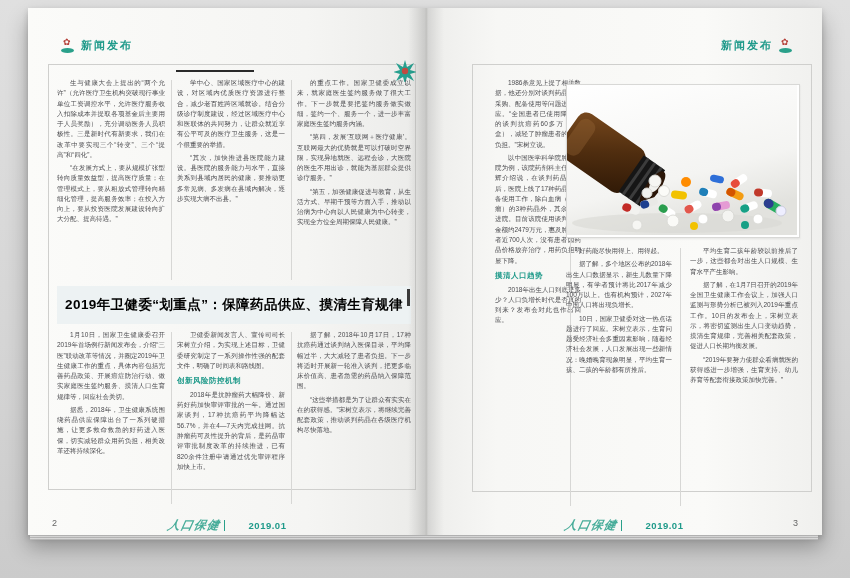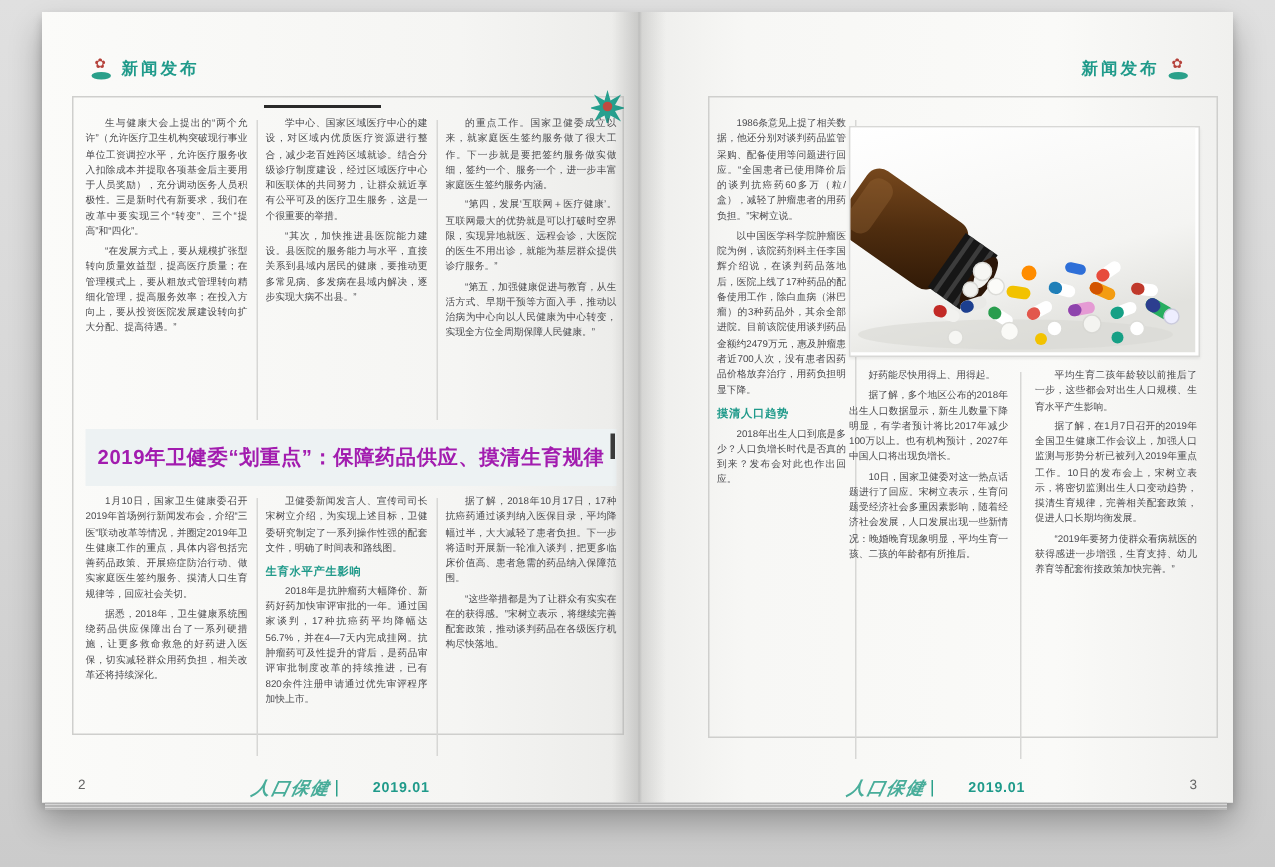--- a/index.html
+++ b/index.html
@@ -20,21 +20,21 @@
   .logo{position:relative;width:16px;height:14px;display:inline-block;}
   .logo .flower{position:absolute;left:3px;top:-2px;font-size:9px;color:#b5413a;}
   .logo .dish{position:absolute;left:1px;bottom:0;width:13px;height:5px;background:#2aa08a;border-radius:50%;}
   .frame{position:absolute;border:1px solid #cfcfcd;}
   .col{position:absolute;font-size:6.5px;line-height:1.58;text-align:justify;color:#4a4a4e;overflow:hidden;}
   .para{margin:0 0 3px 0;text-indent:2em;}
   .subhead{color:#1f9a8a;font-weight:bold;font-size:7.5px;margin:4px 0 3px 0;letter-spacing:.5px;}
   .vrule{position:absolute;width:1px;background:#d7d7d5;}
   .headline-panel{position:absolute;left:29px;top:278px;width:354px;height:38px;
     background:#edf2f3;display:flex;align-items:center;justify-content:center;}
-  .headline{color:#a21caf;font-weight:bold;font-size:13.5px;letter-spacing:.4px;white-space:nowrap;}
+  .headline{color:#000000;font-weight:bold;font-size:13.5px;letter-spacing:.4px;white-space:nowrap;}
   .h-tick{position:absolute;left:379px;top:281px;width:3px;height:17px;background:#3a3a3a;}
   .black-bar{position:absolute;left:148px;top:62px;width:78px;height:2px;background:#2a2a2a;}
   .star{position:absolute;left:366px;top:52px;}
   .photo{position:absolute;left:538px;top:76px;width:232px;height:152px;background:#fff;
     border:1px solid #d8d8d6;box-shadow:0 1px 2px rgba(0,0,0,.08);}
   .footer{position:absolute;top:508px;height:18px;display:flex;align-items:center;justify-content:center;gap:4px;}
   .brand{font-family:"DejaVu Serif","Liberation Serif",serif;font-style:italic;font-weight:bold;
     color:#2aa08a;font-size:12px;transform:skewX(-12deg);letter-spacing:1px;opacity:.85;}
   .fdiv{width:1px;height:11px;background:#2aa08a;}
   .issue{color:#1f9a8a;font-weight:bold;font-size:9.5px;letter-spacing:.5px;margin-left:20px;}
@@ -88,21 +88,21 @@
 
       <div class="col" style="left:29px;top:322px;width:108px;height:178px;">
           <p class="para">1月10日，国家卫生健康委召开2019年首场例行新闻发布会，介绍“三医”联动改革等情况，并圈定2019年卫生健康工作的重点，具体内容包括完善药品政策、开展癌症防治行动、做实家庭医生签约服务、摸清人口生育规律等，回应社会关切。</p>
           <p class="para">据悉，2018年，卫生健康系统围绕药品供应保障出台了一系列硬措施，让更多救命救急的好药进入医保，切实减轻群众用药负担，相关改革还将持续深化。</p>
         </div>
       <div class="vrule" style="left:143px;top:324px;height:172px;"></div>
       <div class="col" style="left:149px;top:322px;width:108px;height:178px;">
         <div>
             <p class="para">卫健委新闻发言人、宣传司司长宋树立介绍，为实现上述目标，卫健委研究制定了一系列操作性强的配套文件，明确了时间表和路线图。</p>
           </div>
-        <div class="subhead">生育水平产生影响</div>
+        <div class="subhead">创新风险防控机制</div>
         <div>
             <p class="para">2018年是抗肿瘤药大幅降价、新药好药加快审评审批的一年。通过国家谈判，17种抗癌药平均降幅达56.7%，并在4—7天内完成挂网。抗肿瘤药可及性提升的背后，是药品审评审批制度改革的持续推进，已有820余件注册申请通过优先审评程序加快上市。</p>
           </div>
       </div>
       <div class="vrule" style="left:263px;top:324px;height:172px;"></div>
       <div class="col" style="left:269px;top:322px;width:114px;height:178px;">
           <p class="para">据了解，2018年10月17日，17种抗癌药通过谈判纳入医保目录，平均降幅过半，大大减轻了患者负担。下一步将适时开展新一轮准入谈判，把更多临床价值高、患者急需的药品纳入保障范围。</p>
           <p class="para">“这些举措都是为了让群众有实实在在的获得感。”宋树立表示，将继续完善配套政策，推动谈判药品在各级医疗机构尽快落地。</p>
         </div>
 
@@ -118,21 +118,21 @@
       <div class="frame" style="left:46px;top:56px;width:338px;height:426px;"></div>
 
       <div class="hdr" style="right:28px;">
         <span class="hdr-label">新闻发布</span>
         <span class="logo">
             <span class="flower">✿</span>
             <span class="dish"></span>
           </span>
       </div>
 
-      <div class="col" style="left:52px;top:70px;width:86px;height:432px;">
+      <div class="col" style="left:69px;top:70px;width:86px;height:432px;">
         <div>
             <p class="para">1986条意见上提了相关数据，他还分别对谈判药品监管采购、配备使用等问题进行回应。“全国患者已使用降价后的谈判抗癌药60多万（粒/盒），减轻了肿瘤患者的用药负担。”宋树立说。</p>
             <p class="para">以中国医学科学院肿瘤医院为例，该院药剂科主任李国辉介绍说，在谈判药品落地后，医院上线了17种药品的配备使用工作，除白血病（淋巴瘤）的3种药品外，其余全部进院。目前该院使用谈判药品金额约2479万元，惠及肿瘤患者近700人次，没有患者因药品价格放弃治疗，用药负担明显下降。</p>
           </div>
         <div class="subhead">摸清人口趋势</div>
         <div>
             <p class="para">2018年出生人口到底是多少？人口负增长时代是否真的到来？发布会对此也作出回应。</p>
           </div>
       </div>
       <div class="vrule" style="left:144px;top:72px;height:426px;"></div>

